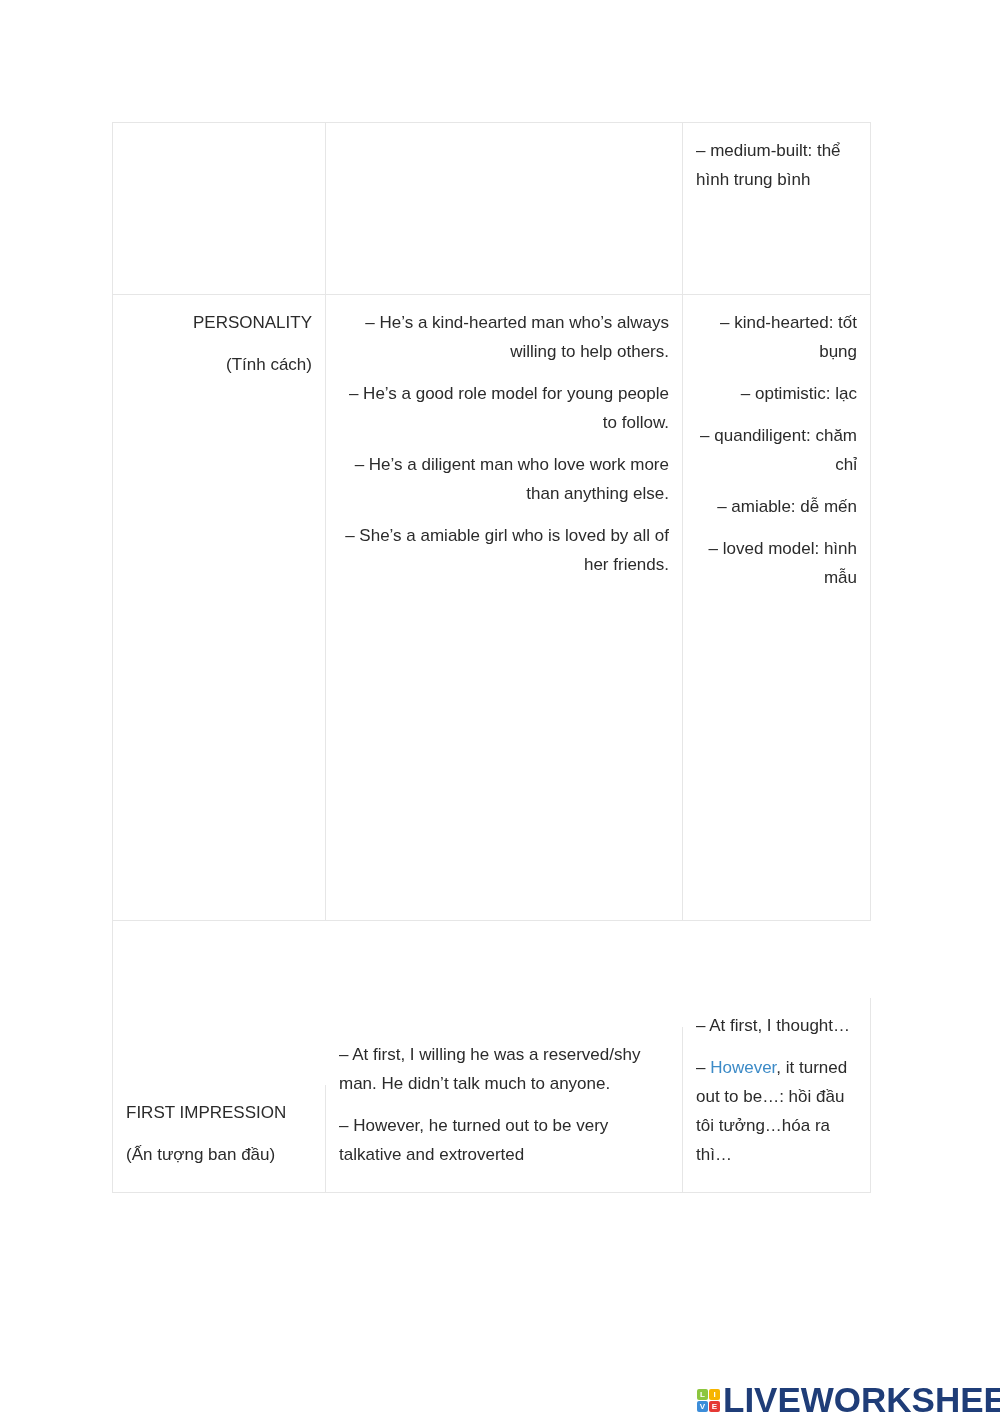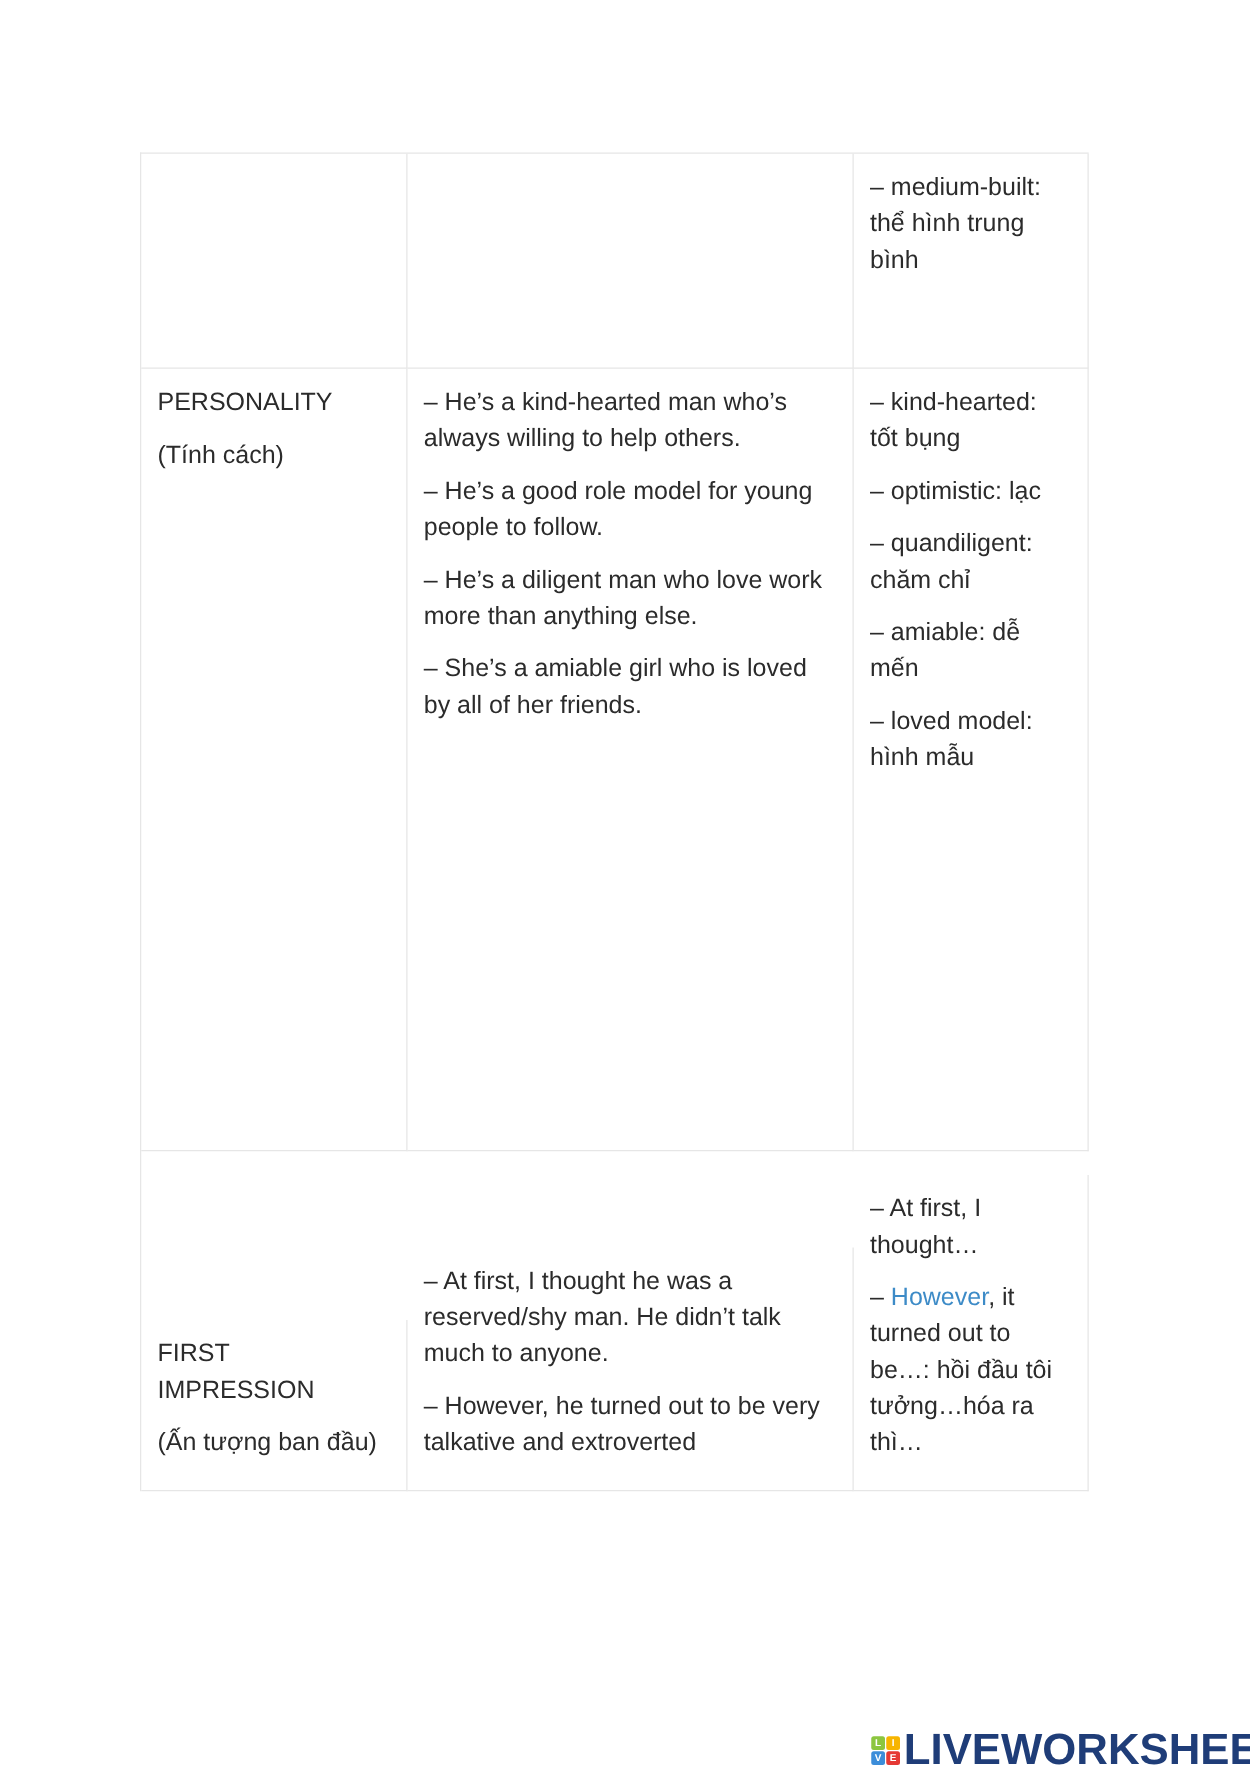--- a/index.html
+++ b/index.html
@@ -8,27 +8,27 @@
     font-family: "Liberation Sans", sans-serif; color: #2b2b2b; overflow: hidden;
   }
   .table {
     position: absolute; left: 112px; top: 122px; width: 758px;
     border-top: 1px solid #e6e6e6; border-left: 1px solid #e6e6e6;
   }
   .row { display: flex; }
   .cell {
     border-right: 1px solid #e6e6e6; border-bottom: 1px solid #e6e6e6;
     box-sizing: border-box; padding: 13px 13px 10px 13px;
-    font-size: 20px; line-height: 29px;
+    font-size: 17px; line-height: 29px;
   }
   .c1 { width: 213px; }
   .c2 { width: 357px; }
   .c3 { width: 188px; }
   .row-1 { height: 172px; }
-  .row-2 { height: 626px; }
+  .row-2 { height: 626px; text-align: right; }
   .row-3 { height: 272px; align-items: flex-end; }
   .p { margin: 0 0 13px 0; }
   .accent { color: #3d8bc7; }
   .logo {
     position: absolute; left: 697px; top: 1380px; display: flex; align-items: center;
   }
   .logo-icon { display: grid; grid-template-columns: 11px 11px; grid-template-rows: 11px 11px; gap: 1px; margin-right: 3px; }
   .logo-icon span {
     font-size: 8px; font-weight: bold; color: #fff; display: flex; align-items: center; justify-content: center;
     border-radius: 2px; font-family: "Liberation Sans", sans-serif;
@@ -69,21 +69,21 @@
       <p class="p">– loved model: hình mẫu</p>
     </div>
   </div>
 
   <div class="row row-3">
     <div class="cell c1">
       <p class="p">FIRST IMPRESSION</p>
       <p class="p">(Ấn tượng ban đầu)</p>
     </div>
     <div class="cell c2">
-      <p class="p">– At first, I thought he was a reserved/shy man. He didn’t talk much to anyone.</p>
+      <p class="p">– At first, I willing he was a reserved/shy man. He didn’t talk much to anyone.</p>
       <p class="p">– However, he turned out to be very talkative and extroverted</p>
     </div>
     <div class="cell c3">
       <p class="p">– At first, I thought…</p>
       <p class="p"><span>– </span><span class="accent">However</span><span>, it turned out to be…: hồi đầu tôi tưởng…hóa ra thì…</span></p>
     </div>
   </div>
 </div>
 
 <div class="logo">

